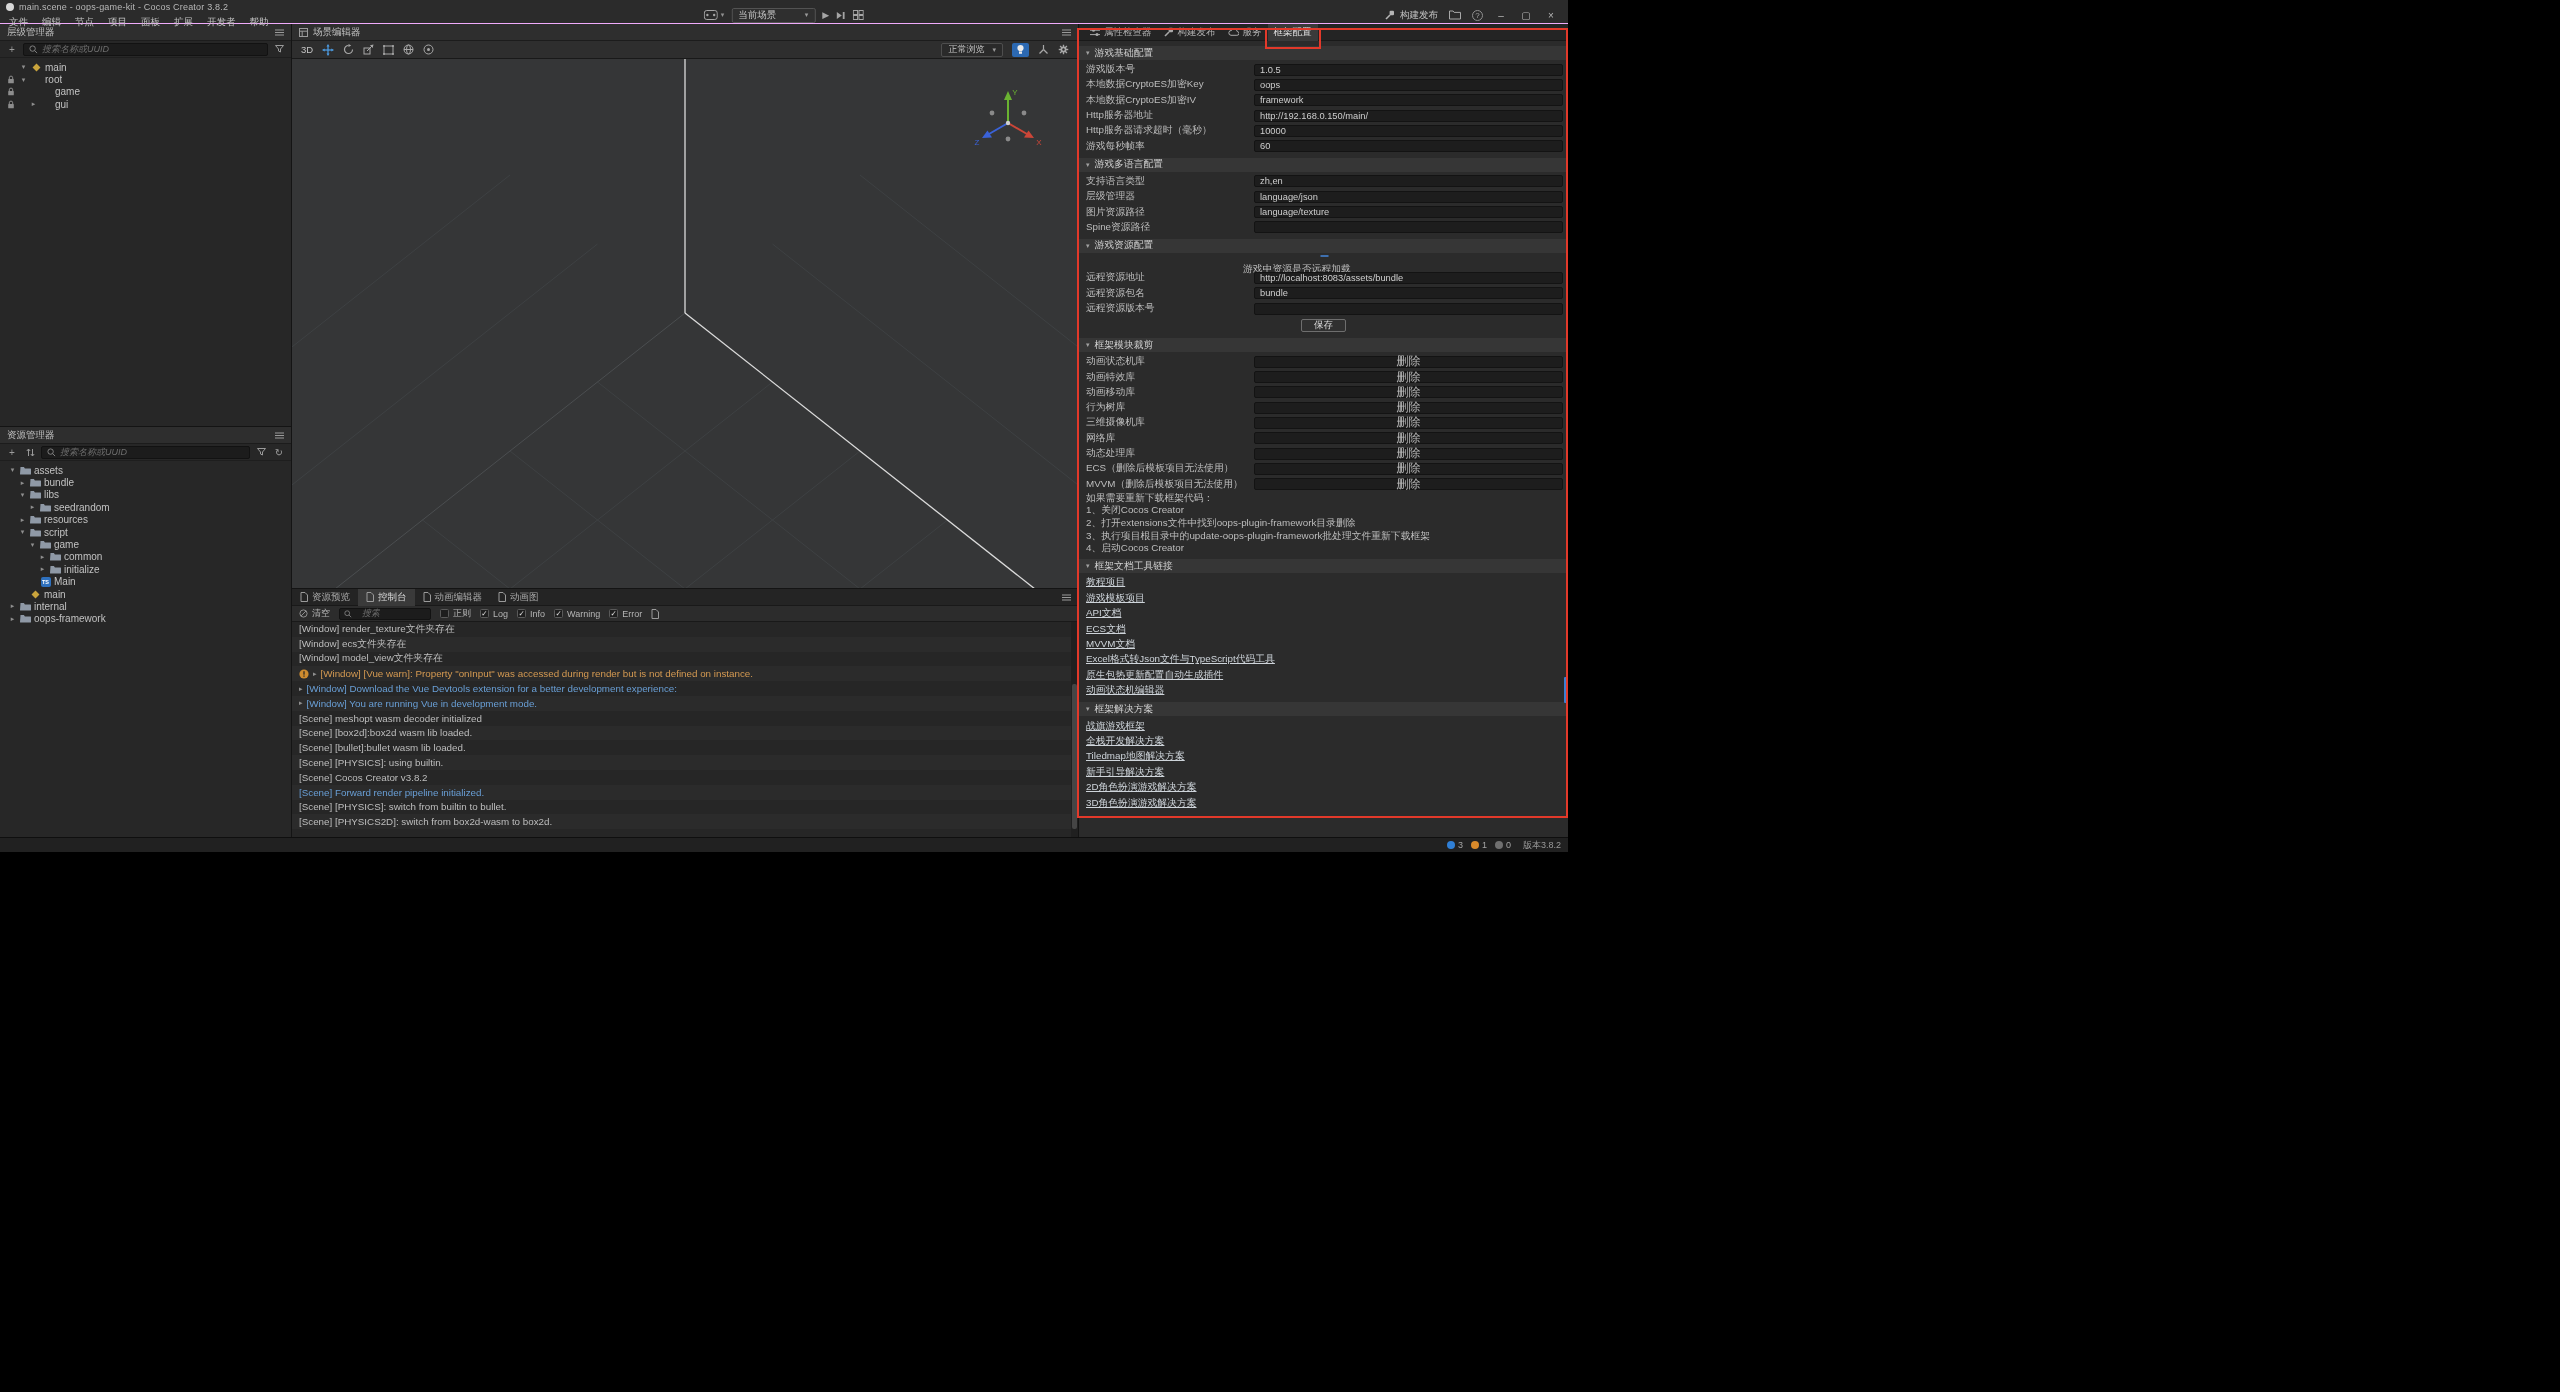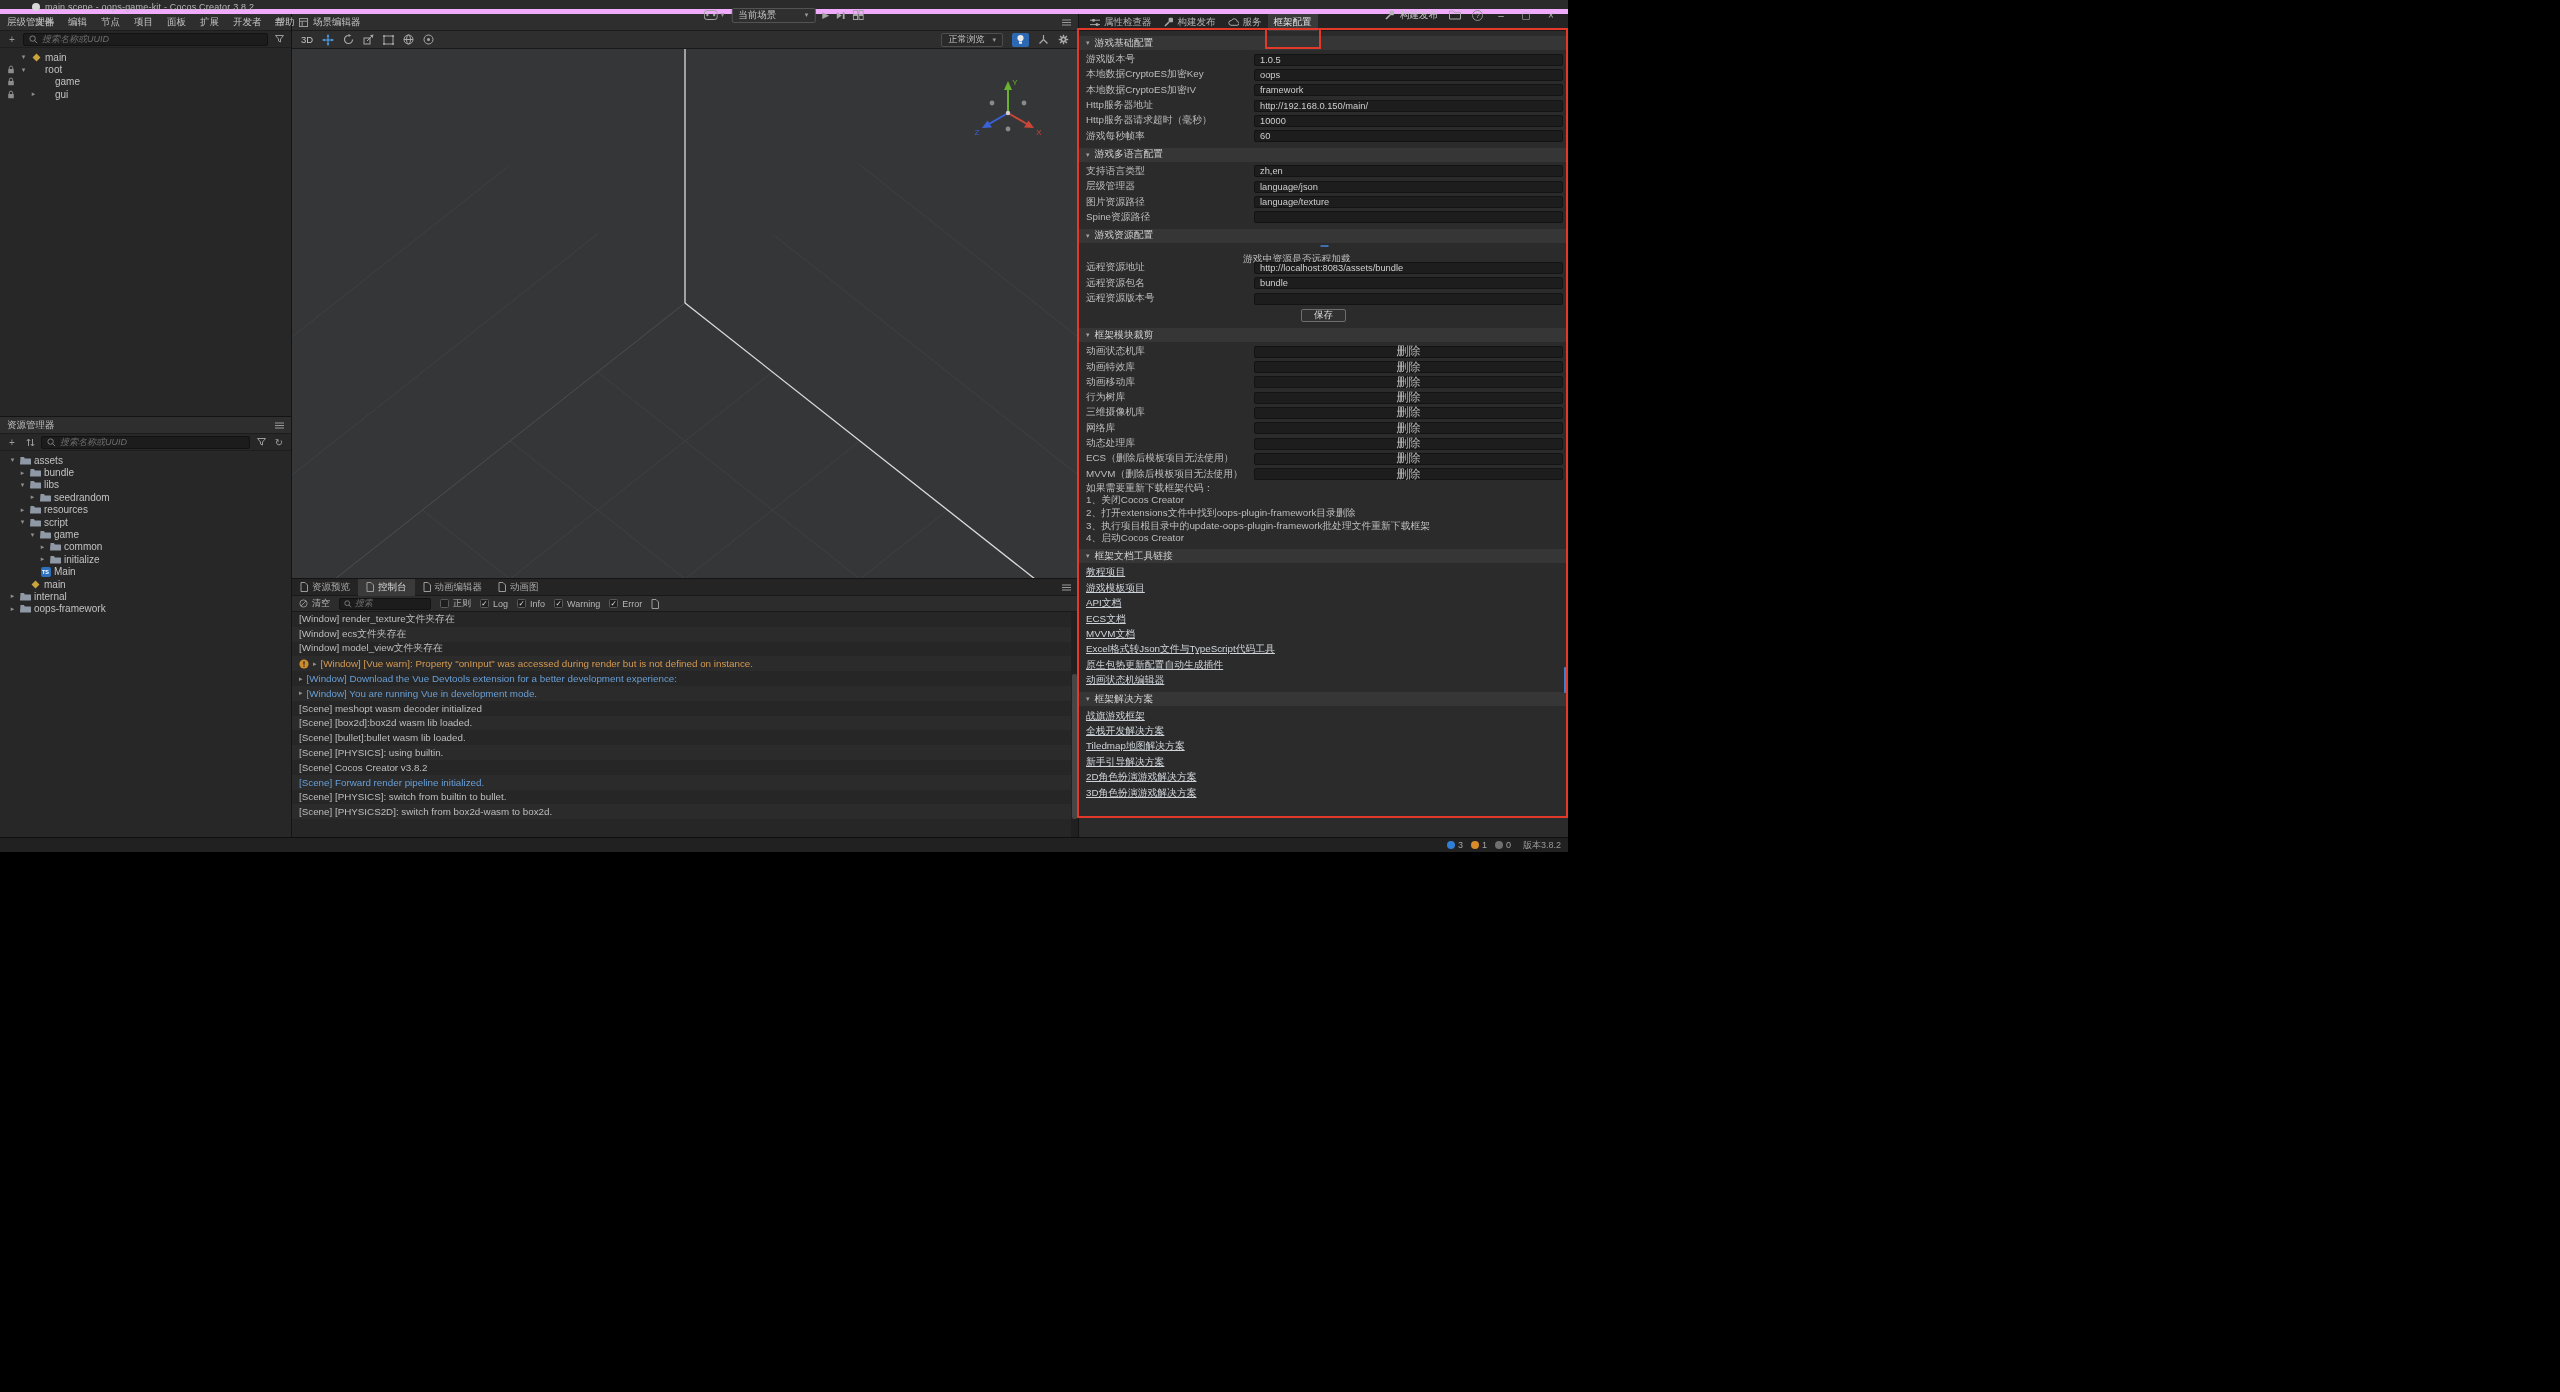--- a/index.html
+++ b/index.html
@@ -2,21 +2,21 @@
 <html><head>
 <meta charset="utf-8">
 <style>
 *{margin:0;padding:0;box-sizing:border-box;}
 html,body{width:2560px;height:1392px;background:#000;overflow: hidden;}
 body{font-family:"Liberation Sans","DejaVu Sans",sans-serif;}
 svg{display:block;}
 .app{position:absolute;left:0;top:0;width:1568px;height:852px;display:flex;flex-direction:column;background:#2b2b2b;color:#c5c5c5;overflow:hidden;}
 
 
-.topbar{flex:none;height:14px;background:#2b2b2b;border-bottom:5px solid #f0abfc;position:relative;z-index:10;padding-left:26px;}
+.topbar{flex:none;height:24px;background:#2b2b2b;border-bottom:1px solid #f0abfc;position:relative;z-index:10;}
 .title-row{display:flex;align-items:center;gap:5px;height:14px;padding-left:6px;}
 .app-logo{width:8px;height:8px;border-radius:50%;background:#d8d8d8;}
 .win-title{font-size:9px;color:#b8b8b8;letter-spacing:.2px;}
 .menubar{display:flex;align-items:center;height:16px;padding-left:2px;}
 .menu-item{font-size:9.5px;color:#c2c2c2;padding:0 7px;cursor:default;}
 .top-center{position:absolute;left:50%;top:0;transform:translateX(-50%);height:30px;display:flex;align-items:center;gap:7px;}
 .tc-chev{font-size:7px;color:#8f8f8f;margin-left:-4px;}
 .scene-select{display:flex;align-items:center;justify-content:space-between;gap:8px;min-width:84px;height:15px;border:1px solid #535353;border-radius:2px;background:#2f2f2f;padding:0 6px;font-size:9.5px;color:#c8c8c8;}
 .dd-chev{font-size:7px;color:#9a9a9a;}
 .tc-icon{display:flex;align-items:center;justify-content:center;color:#a5a5a5;}
@@ -67,21 +67,21 @@
 .axis-gizmo{position:absolute;top:24px;right:34px;}
 
 
 .console{flex:1;min-height:0;}
 .console-tabrow{flex:none;height:17px;display:flex;align-items:center;background:#242424;border-bottom:1px solid #191919;padding-right:7px;}
 .tabs-wrap{display:flex;align-items:center;height:17px;}
 .console-tab{height:17px;display:flex;align-items:center;gap:4px;padding:0 8px;font-size:9.5px;color:#aaa;}
 .console-tab.active{background:#3a3a3a;color:#ddd;}
 .console-toolbar{flex:none;height:16px;display:flex;align-items:center;gap:9px;padding:0 7px;background:#2c2c2c;border-bottom:1px solid #191919;font-size:9px;color:#b5b5b5;}
 .ct-btn{display:flex;align-items:center;gap:4px;}
-.console-search{width:92px;height:12px;display:flex;align-items:center;gap:3px;background:#1c1c1c;border:1px solid #121212;border-radius:2px;padding:0 4px;}
+.console-search{width:92px;height:12px;display:flex;align-items:center;gap:10px;background:#1c1c1c;border:1px solid #121212;border-radius:2px;padding:0 4px;}
 #console-filters{display:flex;align-items:center;gap:9px;}
 .filter-item{display:flex;align-items:center;gap:4px;}
 .cbx{width:9px;height:9px;border:1px solid #5a5a5a;border-radius:1.5px;background:#1e1e1e;display:inline-flex;align-items:center;justify-content:center;font-size:7.5px;color:#e0e0e0;line-height:1;}
 .cbx.checked::after{content:"✓";}
 .cbx.blue{border-color:#3e6fae;}
 .console-logs{flex:1;min-height:0;position:relative;background:#262626;overflow:hidden;}
 .log-row{height:14.8px;display:flex;align-items:center;gap:4px;padding:0 7px;font-size:9.8px;color:#bebebe;white-space:nowrap;overflow:hidden;}
 .log-row:nth-child(even){background:#2b2b2b;}
 .log-row.warn{color:#d59a52;}
 .log-row.info{color:#699fd6;}

